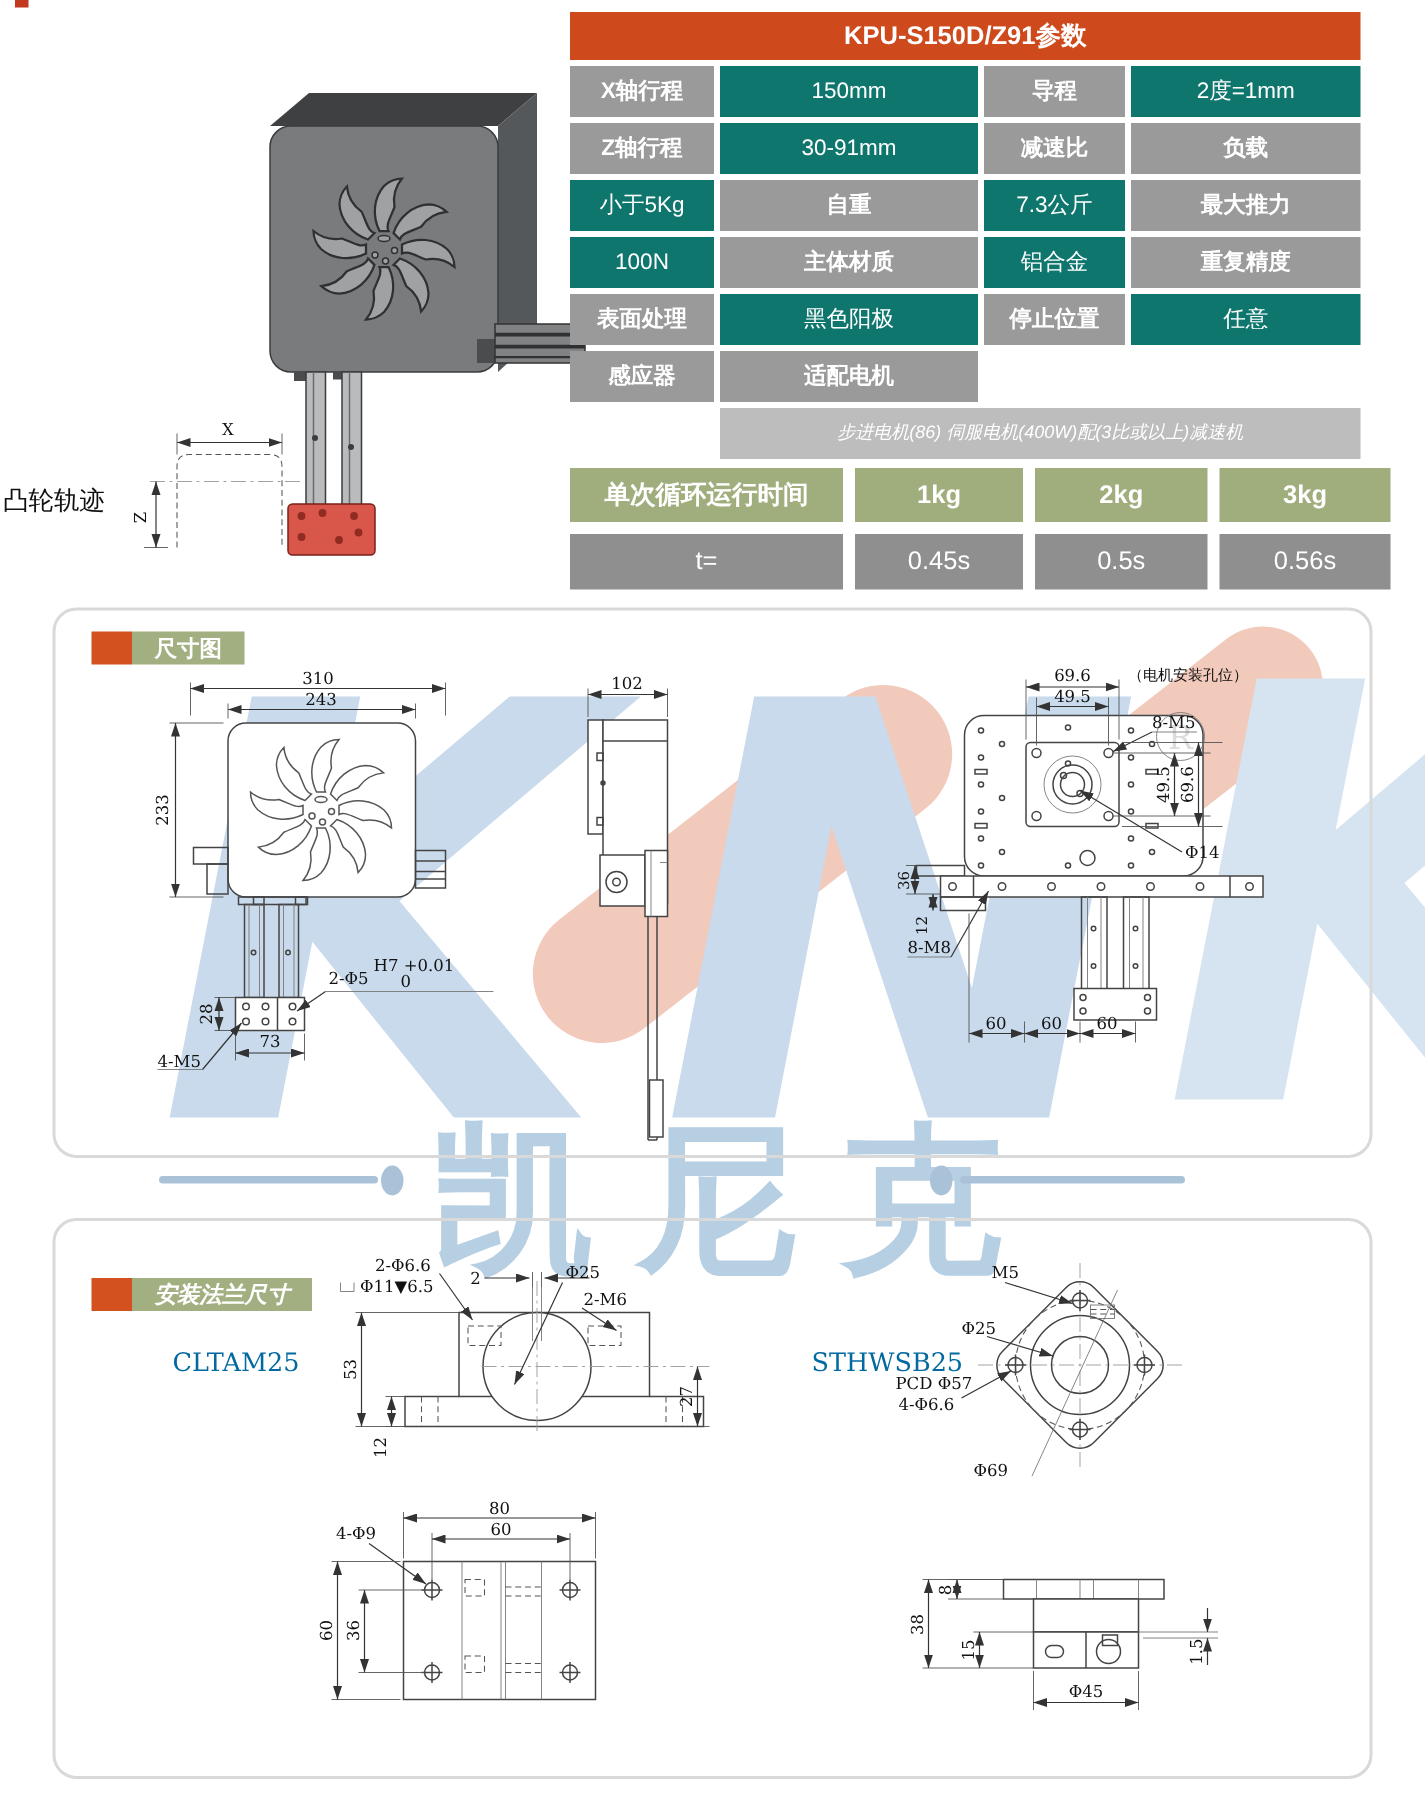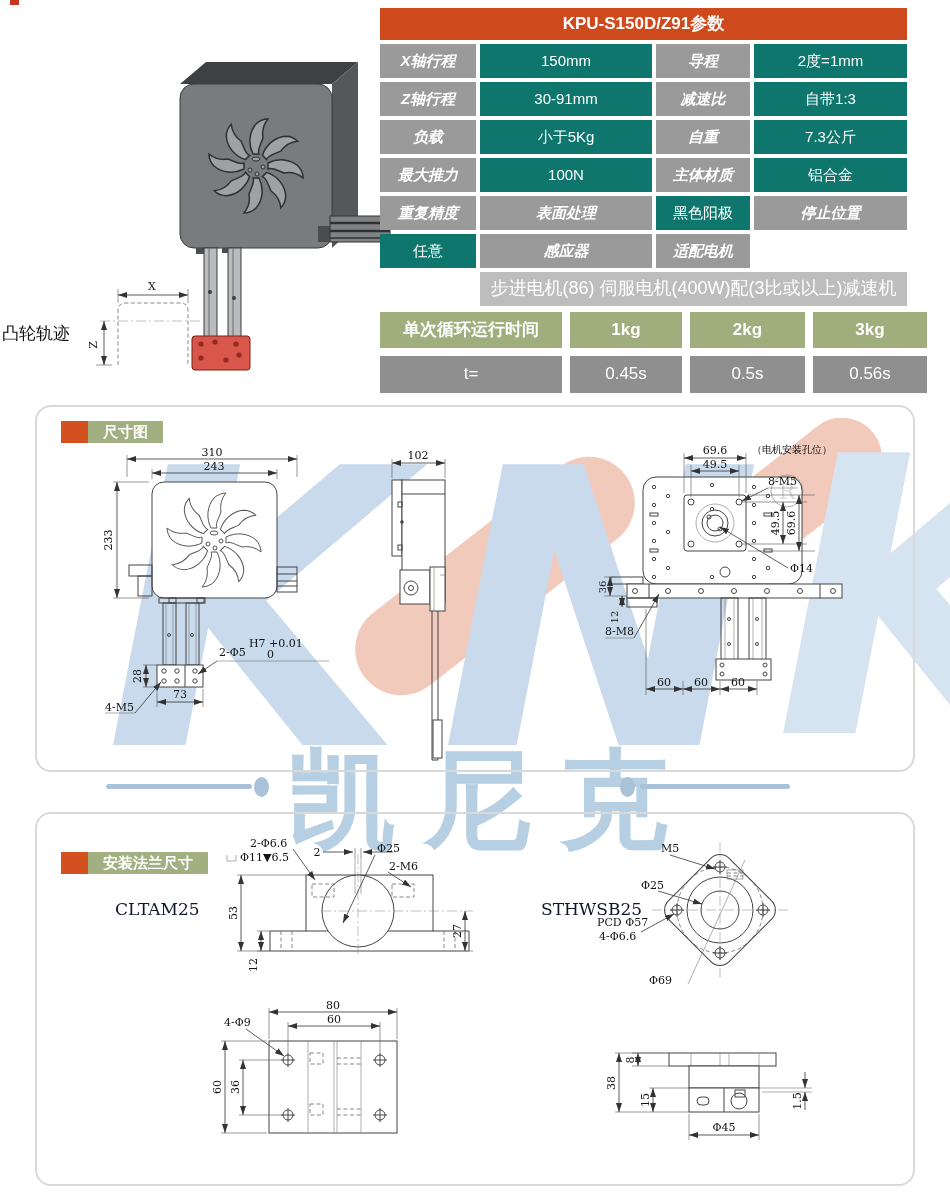--- a/index.html
+++ b/index.html
@@ -3,37 +3,37 @@
 <meta charset="utf-8">
 <style>
   html,body{margin:0;padding:0;background:#fff;}
   #page{position:relative;width:950px;height:1196px;background:#fff;overflow:hidden;
         font-family:"Liberation Sans",sans-serif;}
   
   .spec-table{position:absolute;left:380px;top:8px;display:grid;
     grid-template-columns:96px 172px 94px 153px;grid-template-rows:32px repeat(7,34px);gap:4px;z-index:4;}
   .cell{display:flex;align-items:center;justify-content:center;color:#fff;text-align:center;line-height:1.1;}
   .th{grid-column:1/5;background:#ce4a1d;font-size:17px;font-weight:bold;}
-  .lab{background:#9a9a9a;font-size:15px;font-weight:bold;font-style:italic;}
+  .lab{background:#9a9a9a;font-size:15px;font-weight:bold;}
   .val{background:#0f766e;font-size:15px;}
-  .motor-val{grid-column:2/5;background:#bdbdbd;font-size:18px;}
+  .motor-val{grid-column:2/5;background:#bdbdbd;font-size:12px;font-style:italic;}
   .cycle-table{position:absolute;left:380px;top:312px;display:grid;
     grid-template-columns:182px 112px 115px 114px;grid-template-rows:36px 37px;gap:8px;z-index:4;}
   .chead{background:#a0ae7d;font-size:17px;font-weight:bold;}
   .cval{background:#8f8f8f;font-size:17px;}
   
   .panel{position:absolute;left:35px;width:876px;border:2px solid #d9d9d9;border-radius:16px;z-index:2;}
   #dim-panel{top:405px;height:363px;}
   #flange-panel{top:812px;height:370px;}
   .badge{position:absolute;display:flex;z-index:5;}
   .badge .sq{width:27px;height:22px;background:#d2511e;}
   .badge .lbl{background:#a2af80;color:#fff;font-size:15px;font-weight:bold;
     padding:0 15px;display:flex;align-items:center;height:22px;}
   .corner-mark{position:absolute;left:10px;top:0;width:9px;height:5px;background:#c2391f;}
-  .name-label{position:absolute;font:17px "DejaVu Serif",serif;color:#0f172a;z-index:4;}
+  .name-label{position:absolute;font:17px "DejaVu Serif",serif;color:#0369a1;z-index:4;}
   
   .wm{position:absolute;z-index:1;}
   .wm-letter{position:absolute;font-family:"DejaVu Sans",sans-serif;font-weight:bold;
     font-style:italic;font-size:385px;line-height:0.78;color:#c8daeb;}
   .wm-pink{position:absolute;background:#f2cabc;border-radius:50px;}
   .wm-cn{position:absolute;top:728px;left:288px;font-size:108px;font-weight:bold;
     letter-spacing:28px;color:#b7cfe3;z-index:1;font-family:"DejaVu Sans",sans-serif;}
   .wm-line{position:absolute;height:5px;background:#a9c2d8;border-radius:3px;z-index:1;}
   .wm-dot{position:absolute;width:15px;height:20px;background:#a9c2d8;border-radius:50%;z-index:1;}
   
@@ -152,21 +152,20 @@
 
   <div class="spec-table">
     <div class="cell th">KPU-S150D/Z91参数</div>
     <div class="cell lab">X轴行程</div>
     <div class="cell val">150mm</div>
     <div class="cell lab">导程</div>
     <div class="cell val">2度=1mm</div>
     <div class="cell lab">Z轴行程</div>
     <div class="cell val">30-91mm</div>
     <div class="cell lab">减速比</div>
-    <div class="cell val">自带1:3</div>
     <div class="cell lab">负载</div>
     <div class="cell val">小于5Kg</div>
     <div class="cell lab">自重</div>
     <div class="cell val">7.3公斤</div>
     <div class="cell lab">最大推力</div>
     <div class="cell val">100N</div>
     <div class="cell lab">主体材质</div>
     <div class="cell val">铝合金</div>
     <div class="cell lab">重复精度</div>
     <div class="cell lab">表面处理</div>
@@ -413,21 +412,21 @@
       <line class="dim" x1="44" y1="250" x2="81" y2="250" marker-start="url(#as)" marker-end="url(#ae)"></line>
       <line class="dim" x1="81" y1="250" x2="118" y2="250" marker-start="url(#as)" marker-end="url(#ae)"></line>
       <line class="dim" x1="118" y1="250" x2="155" y2="250" marker-start="url(#as)" marker-end="url(#ae)"></line>
       <text class="dt" x="62" y="247" text-anchor="middle">60</text>
       <text class="dt" x="99" y="247" text-anchor="middle">60</text>
       <text class="dt" x="136" y="247" text-anchor="middle">60</text>
     </svg>
   </div>
 
   <div class="panel" id="flange-panel">
-    <div class="badge" style="left:24px;top:38px;">
+    <div class="badge" style="left:24px;top:38px;font-style:italic;">
       <div class="sq"></div>
       <div class="lbl">安装法兰尺寸</div>
     </div>
 
     <div class="name-label" style="left:78px;top:85px;">CLTAM25</div>
     <div class="name-label" style="left:504px;top:85px;">STHWSB25</div>
 
     <svg style="left:180px;top:16px;z-index:3;" width="265" height="155" viewBox="0 0 265 155">
       <rect class="lnf" x="89" y="45" width="127" height="56"></rect>
       <path class="ln" d="M89,101 L53,101 L53,121 L252,121 L252,101 L216,101"></path>

